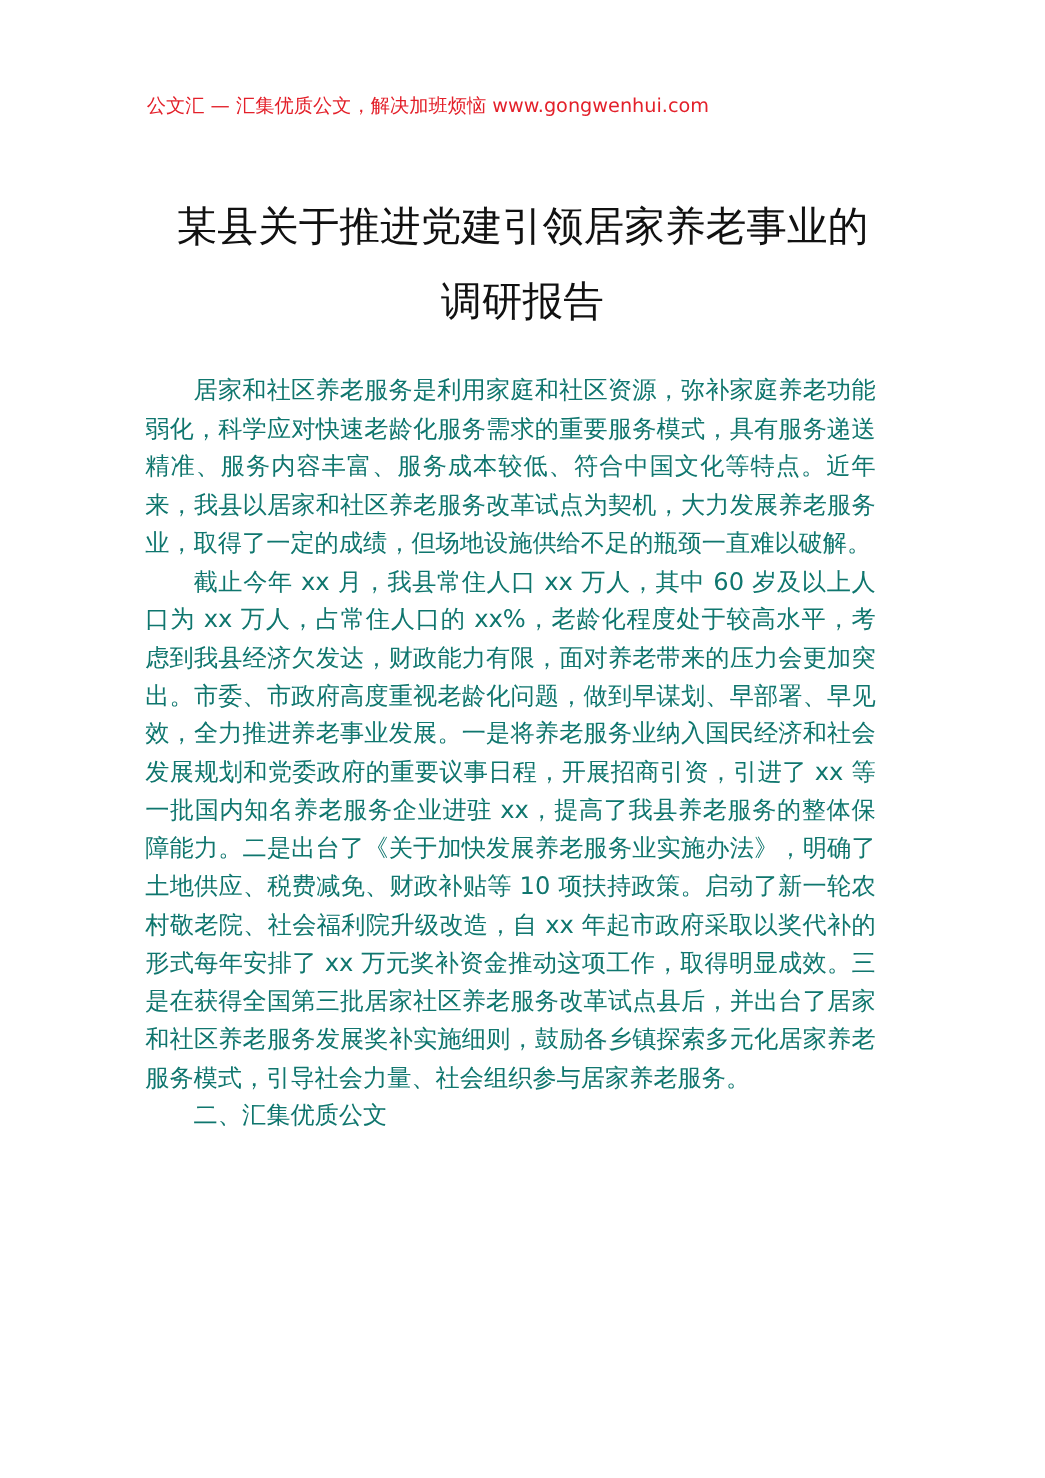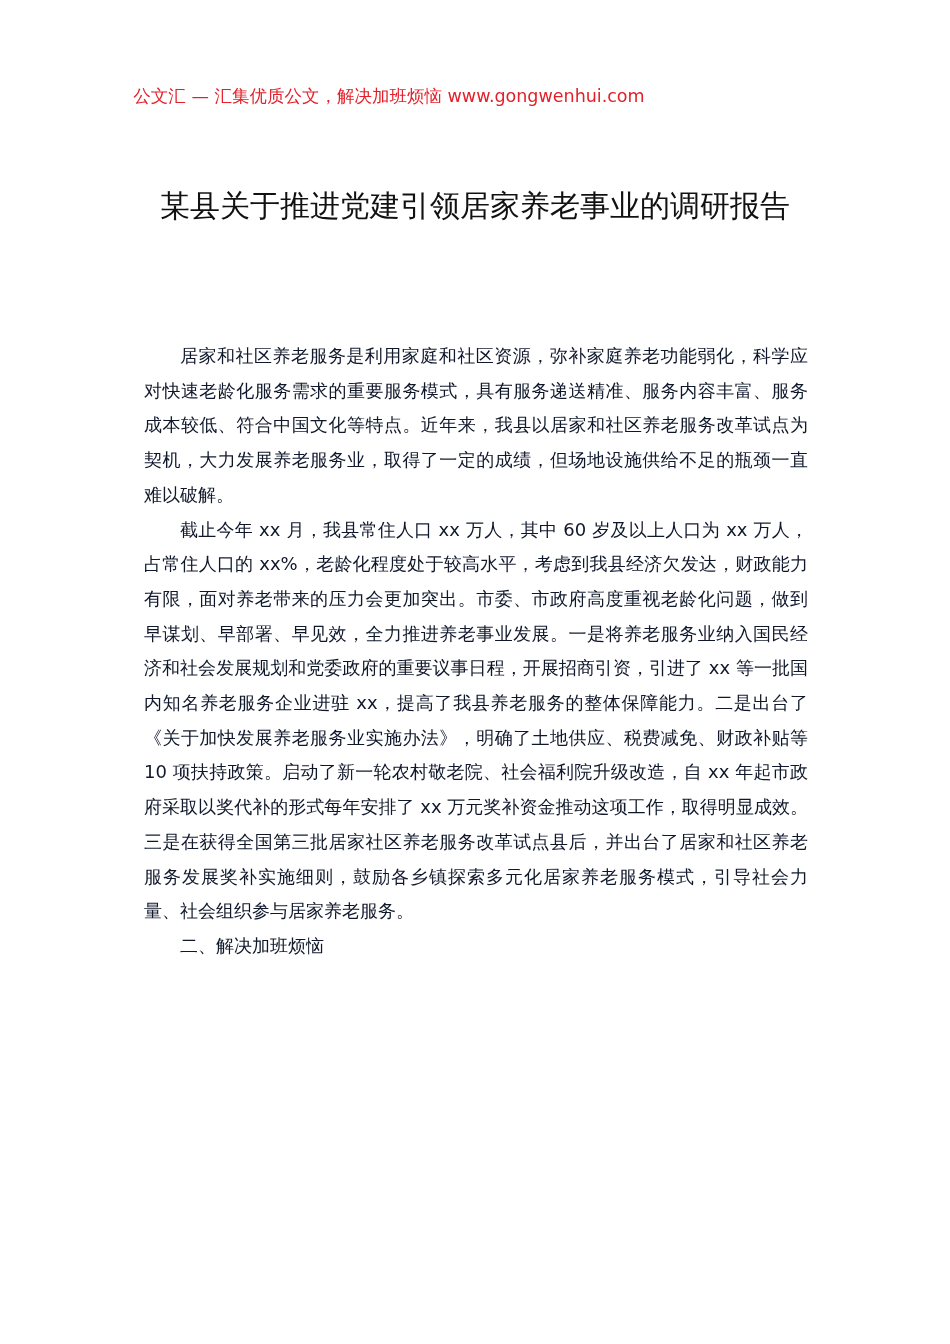--- a/index.html
+++ b/index.html
@@ -25,35 +25,35 @@
       color: #e3202a;
       letter-spacing: 0px;
       white-space: nowrap;
     }
     .doc-title {
       position: absolute;
       top: 172px;
       left: 144px;
       width: 662px;
       text-align: center;
-      font-size: 30px;
+      font-size: 37px;
       line-height: 68px;
       color: #111111;
       font-weight: normal;
       margin: 0;
       letter-spacing: 0px;
     }
     .doc-body {
       position: absolute;
       top: 339px;
-      left: 144px;
+      left: 132px;
       width: 664px;
-      font-size: 18px;
+      font-size: 22px;
       line-height: 34.7px;
-      color: #0f172a;
+      color: #0f766e;
     }
     .doc-body p {
       margin: 0;
       text-indent: 2em;
       text-align: justify;
       text-align-last: left;
       word-break: break-all;
     }
     .doc-body p.heading {
       text-indent: 2em;
@@ -62,14 +62,14 @@
 </head>
 <body>
 
 <div class="header-banner">公文汇 — 汇集优质公文，解决加班烦恼 www.gongwenhui.com</div>
 
 <h1 class="doc-title">某县关于推进党建引领居家养老事业的调研报告</h1>
 
 <div class="doc-body">
   <p>居家和社区养老服务是利用家庭和社区资源，弥补家庭养老功能弱化，科学应对快速老龄化服务需求的重要服务模式，具有服务递送精准、服务内容丰富、服务成本较低、符合中国文化等特点。近年来，我县以居家和社区养老服务改革试点为契机，大力发展养老服务业，取得了一定的成绩，但场地设施供给不足的瓶颈一直难以破解。</p>
   <p>截止今年 xx 月，我县常住人口 xx 万人，其中 60 岁及以上人口为 xx 万人，占常住人口的 xx%，老龄化程度处于较高水平，考虑到我县经济欠发达，财政能力有限，面对养老带来的压力会更加突出。市委、市政府高度重视老龄化问题，做到早谋划、早部署、早见效，全力推进养老事业发展。一是将养老服务业纳入国民经济和社会发展规划和党委政府的重要议事日程，开展招商引资，引进了 xx 等一批国内知名养老服务企业进驻 xx，提高了我县养老服务的整体保障能力。二是出台了《关于加快发展养老服务业实施办法》，明确了土地供应、税费减免、财政补贴等 10 项扶持政策。启动了新一轮农村敬老院、社会福利院升级改造，自 xx 年起市政府采取以奖代补的形式每年安排了 xx 万元奖补资金推动这项工作，取得明显成效。三是在获得全国第三批居家社区养老服务改革试点县后，并出台了居家和社区养老服务发展奖补实施细则，鼓励各乡镇探索多元化居家养老服务模式，引导社会力量、社会组织参与居家养老服务。</p>
-  <p class="heading">二、解决加班烦恼</p>
+  <p class="heading">二、汇集优质公文</p>
 </div>
 
 </body></html>

